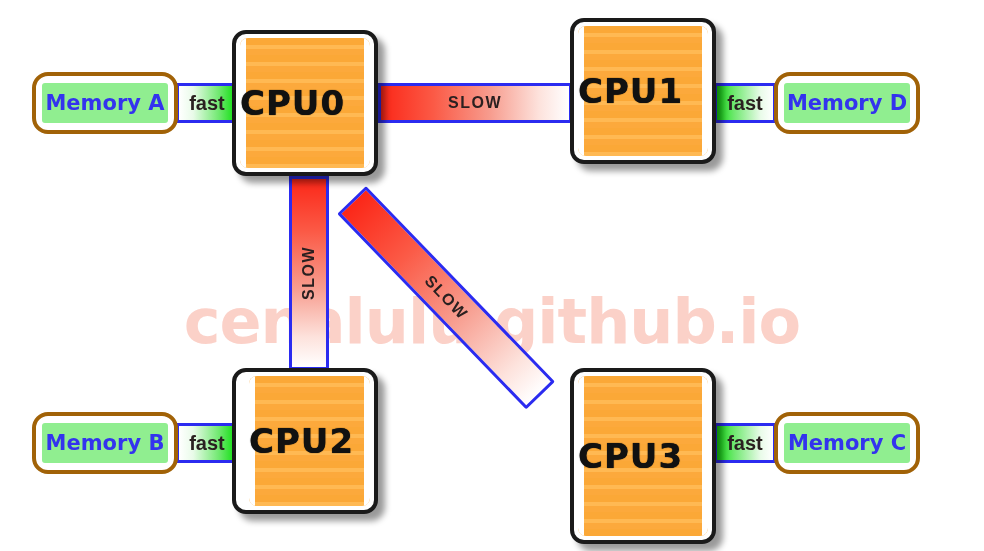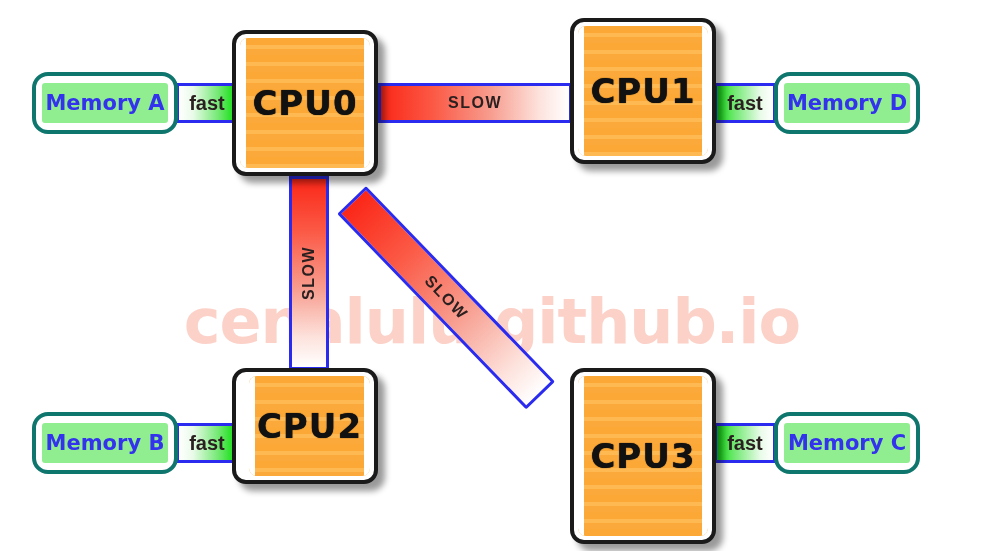--- a/index.html
+++ b/index.html
@@ -58,21 +58,20 @@
         to bottom,
         #fba837 0px,
         #fba837 7px,
         #ffb953 7px,
         #ffb953 11px,
         #fca93c 11px,
         #fca93c 17px
       );
     display: flex;
     align-items: center;
-    justify-content: center;
   }
   
   .cpu-inner::before,
   .cpu-inner::after {
     content: "";
     position: absolute;
     top: 0;
     width: 6px;
     height: 100%;
     background: #ffffff;
@@ -89,21 +88,21 @@
     letter-spacing: 1px;
     color: #111111;
     text-shadow: 0 0 1px #000;
     white-space: nowrap;
   }
 
   
   .mem {
     position: absolute;
     z-index: 6;
-    border: 4px solid #0f766e;
+    border: 4px solid #a16207;
     border-radius: 16px;
     background: #ffffff;
     box-sizing: border-box;
     display: flex;
     align-items: center;
     justify-content: center;
   }
   .mem-band {
     position: absolute;
     left: 6px;
@@ -214,21 +213,21 @@
 
   <div class="mem" style="left:32px; top:412px; width:146px; height:62px;">
     <div class="mem-band"></div>
     <span class="mem-label">Memory B</span>
   </div>
 
   <div class="link fast g-fast-ltr" style="left:176px; top:423px; width:62px; height:40px;">
     <span class="link-label">fast</span>
   </div>
 
-  <div class="cpu" style="left:232px; top:368px; width:146px; height:116px;padding-left:13px;">
+  <div class="cpu" style="left:232px; top:368px; width:146px; height:146px;padding-left:13px;">
     <div class="cpu-inner">
       <span class="cpu-label">CPU2</span>
     </div>
   </div>
 
   <div class="cpu" style="left:570px; top:368px; width:146px; height:176px;">
     <div class="cpu-inner">
       <span class="cpu-label">CPU3</span>
     </div>
   </div>

